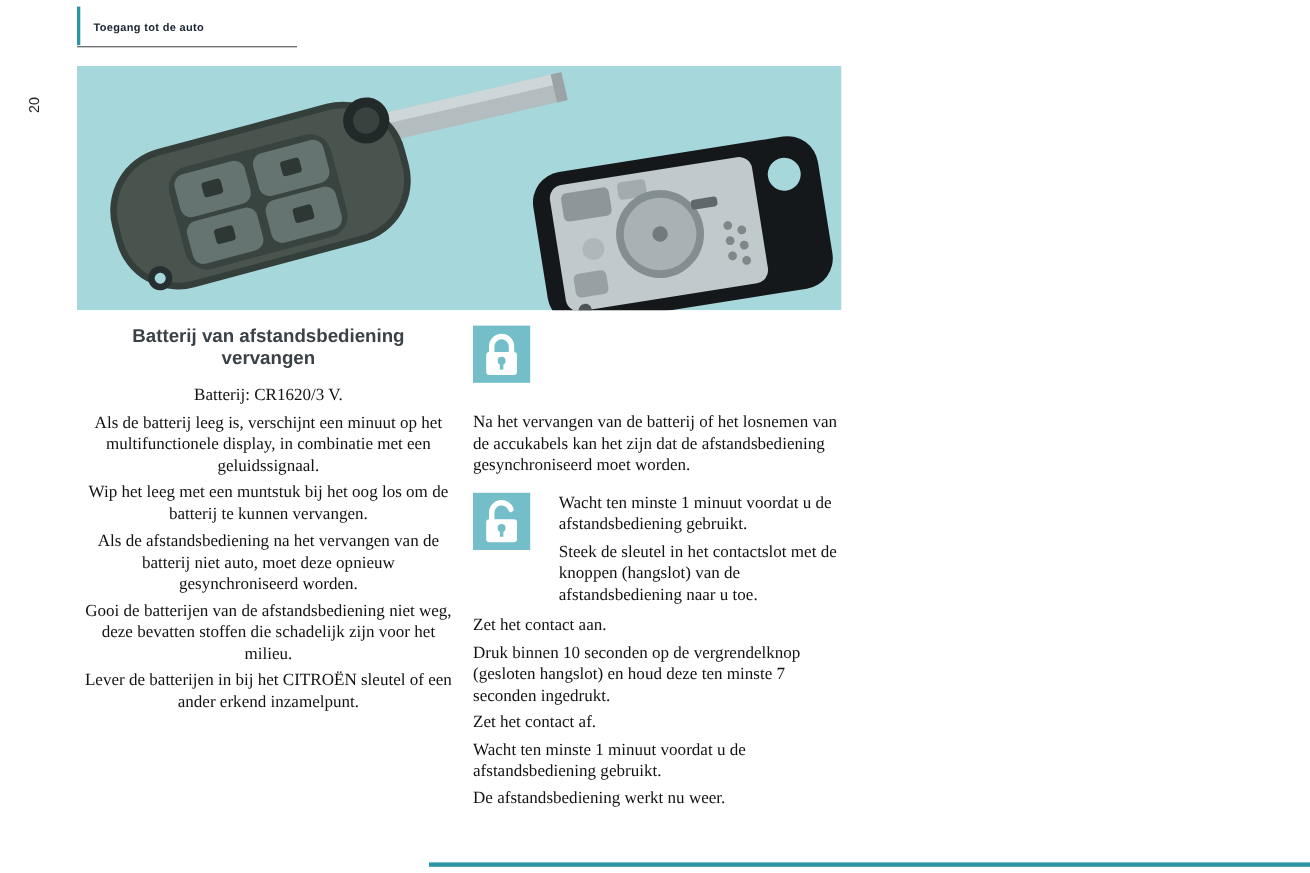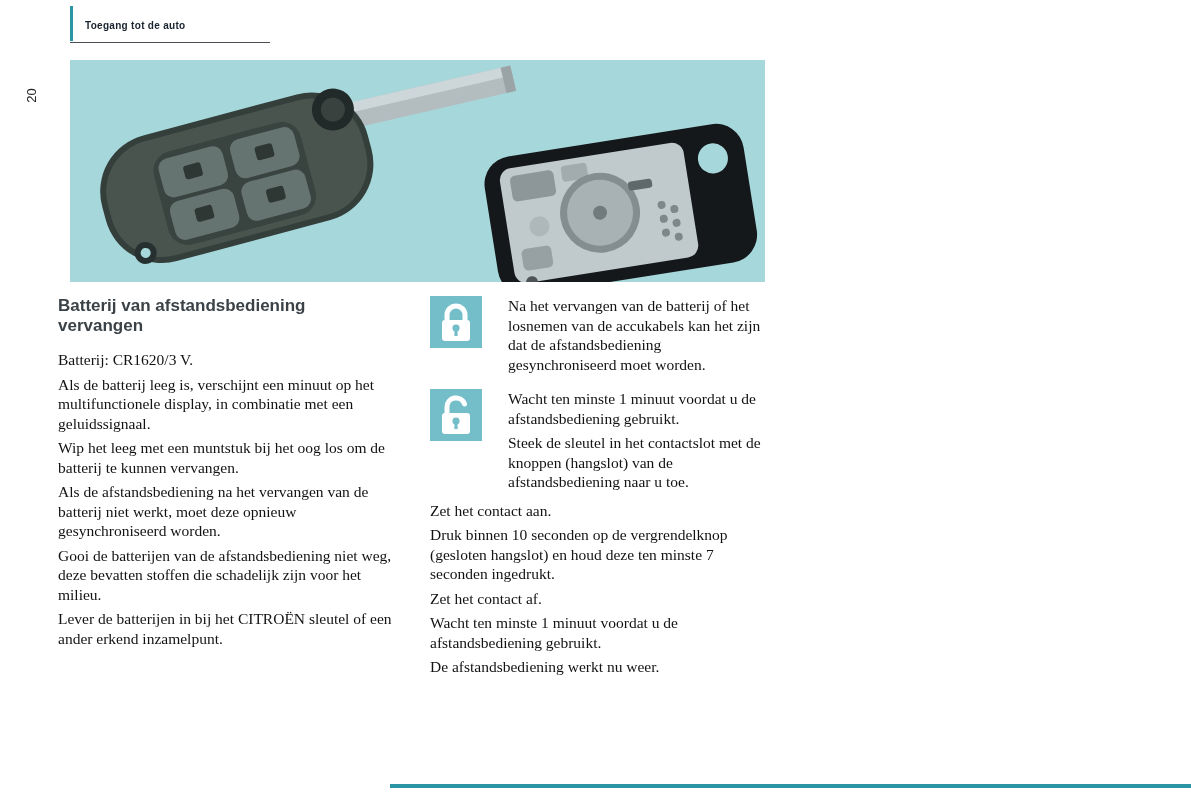--- a/index.html
+++ b/index.html
@@ -33,36 +33,36 @@
     font-size:13px;color:#222;
     transform:rotate(-90deg);transform-origin:center;
   }
 
   
   .illustration{position:absolute;left:70px;top:60px;width:695px;height:222px;}
   .illustration svg{display:block;}
 
   
   .col{position:absolute;top:296px;}
-  .col-left{left:58px;width:340px;}
+  .col-left{left:74px;width:340px;text-align:center;}
   .col-right{left:430px;width:340px;}
 
   h2{
     margin:0 0 14px 0;
     font-size:17px;line-height:20px;font-weight:bold;color:var(--heading);
   }
   p.body-text{margin:0 0 5px 0;font-size:15.5px;line-height:19.5px;color:var(--body);font-family:Liberation Serif, serif;}
   p.gap-top{}
 
   
   .icon-tile{
     width:52px;height:52px;background:var(--icon-bg);
     flex:0 0 52px;
   }
-  .icon-flex{display:flex;gap:26px;margin:0 0 10px 0;}
+  .icon-flex{display:flex;gap:26px;margin:0 0 10px 0;flex-direction:column;}
   .icon-flex .text-side{flex:1;}
   .icon-wrap{margin:0 0 4px 0;}
   .icon-wrap::after{content:"";display:block;clear:both;}
   .icon-float{float:left;width:78px;height:100px;}
 
   
   .bottom-rule{position:absolute;left:390px;right:0;top:784px;height:4px;background:var(--accent);}
 </style>
 </head>
 <body>
@@ -132,21 +132,21 @@
   </div>
 
   <div class="col col-left">
     <h2>
       <span>Batterij van afstandsbediening</span><br>
       <span>vervangen</span>
     </h2>
     <p class="body-text">Batterij: CR1620/3 V.</p>
     <p class="body-text">Als de batterij leeg is, verschijnt een minuut op het multifunctionele display, in combinatie met een geluidssignaal.</p>
     <p class="body-text">Wip het leeg met een muntstuk bij het oog los om de batterij te kunnen vervangen.</p>
-    <p class="body-text">Als de afstandsbediening na het vervangen van de batterij niet werkt, moet deze opnieuw gesynchroniseerd worden.</p>
+    <p class="body-text">Als de afstandsbediening na het vervangen van de batterij niet auto, moet deze opnieuw gesynchroniseerd worden.</p>
     <p class="body-text gap-top">Gooi de batterijen van de afstandsbediening niet weg, deze bevatten stoffen die schadelijk zijn voor het milieu.</p>
     <p class="body-text">Lever de batterijen in bij het CITROËN sleutel of een ander erkend inzamelpunt.</p>
   </div>
 
   <div class="col col-right">
 
     <div class="icon-flex">
       <div class="icon-tile">
         <svg viewBox="0 0 52 52" width="52" height="52">
           <path d="M17 26 v-7 a9 9 0 0 1 18 0 v7" fill="none" stroke="#ffffff" stroke-width="5"></path>

